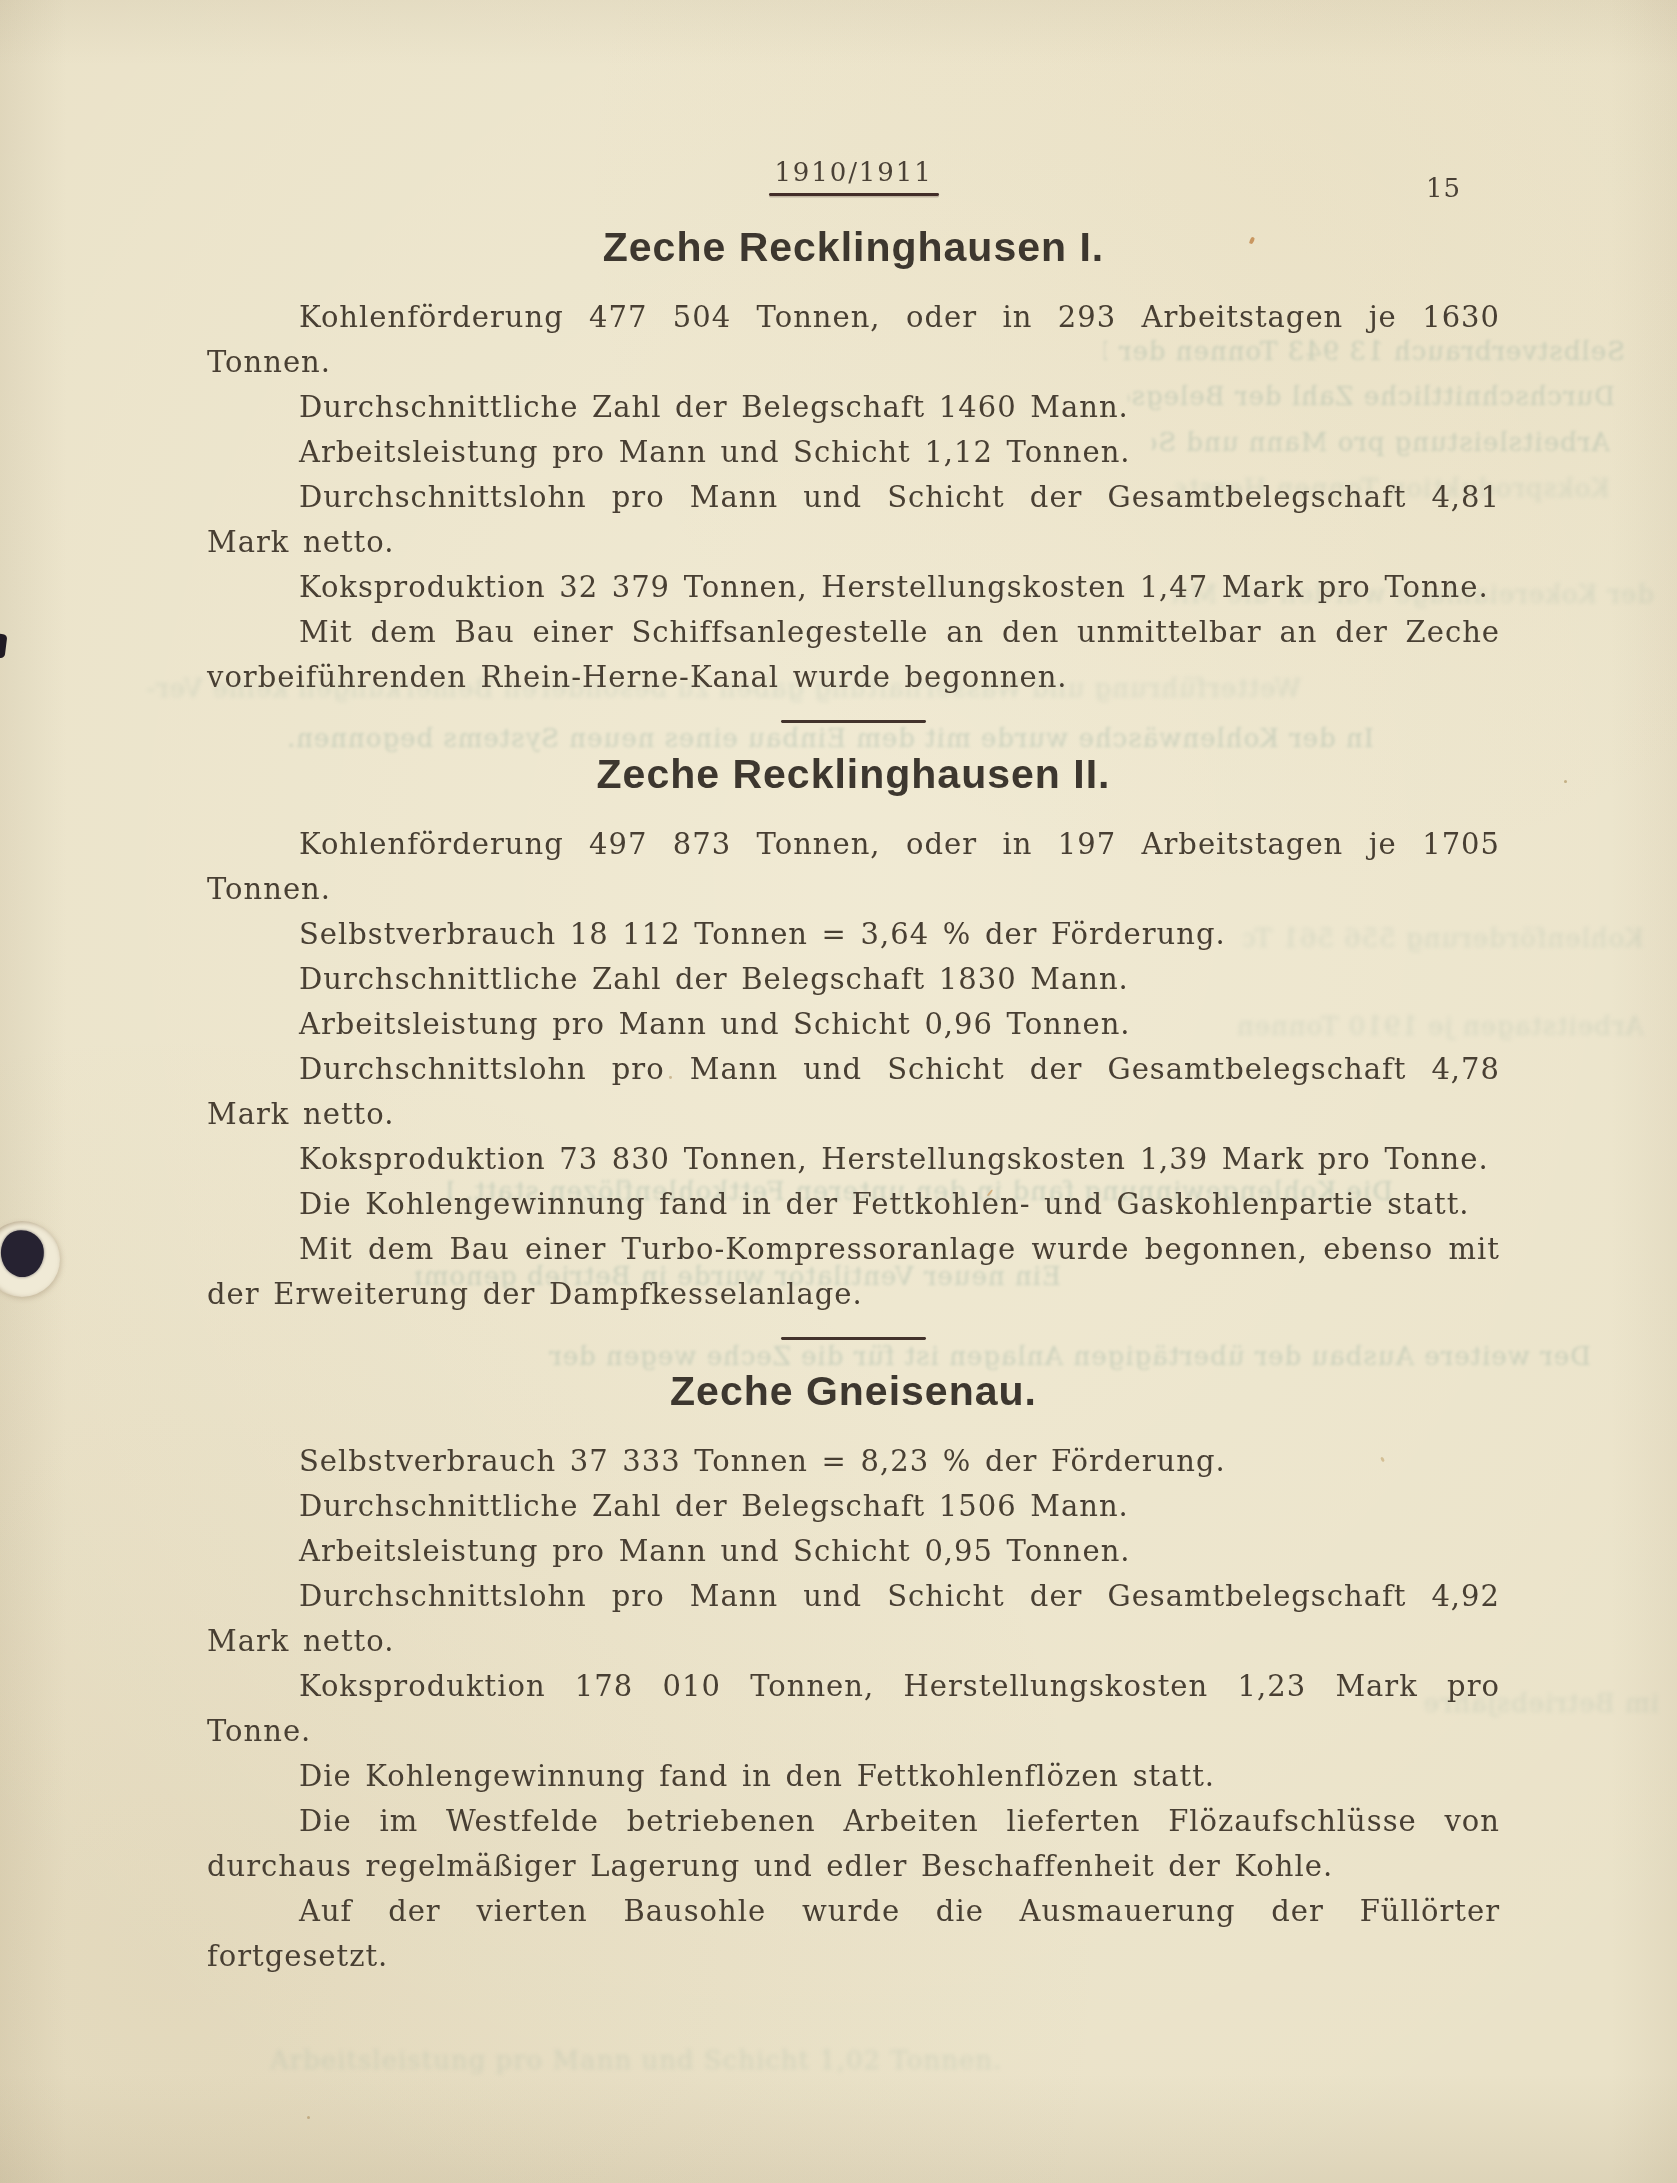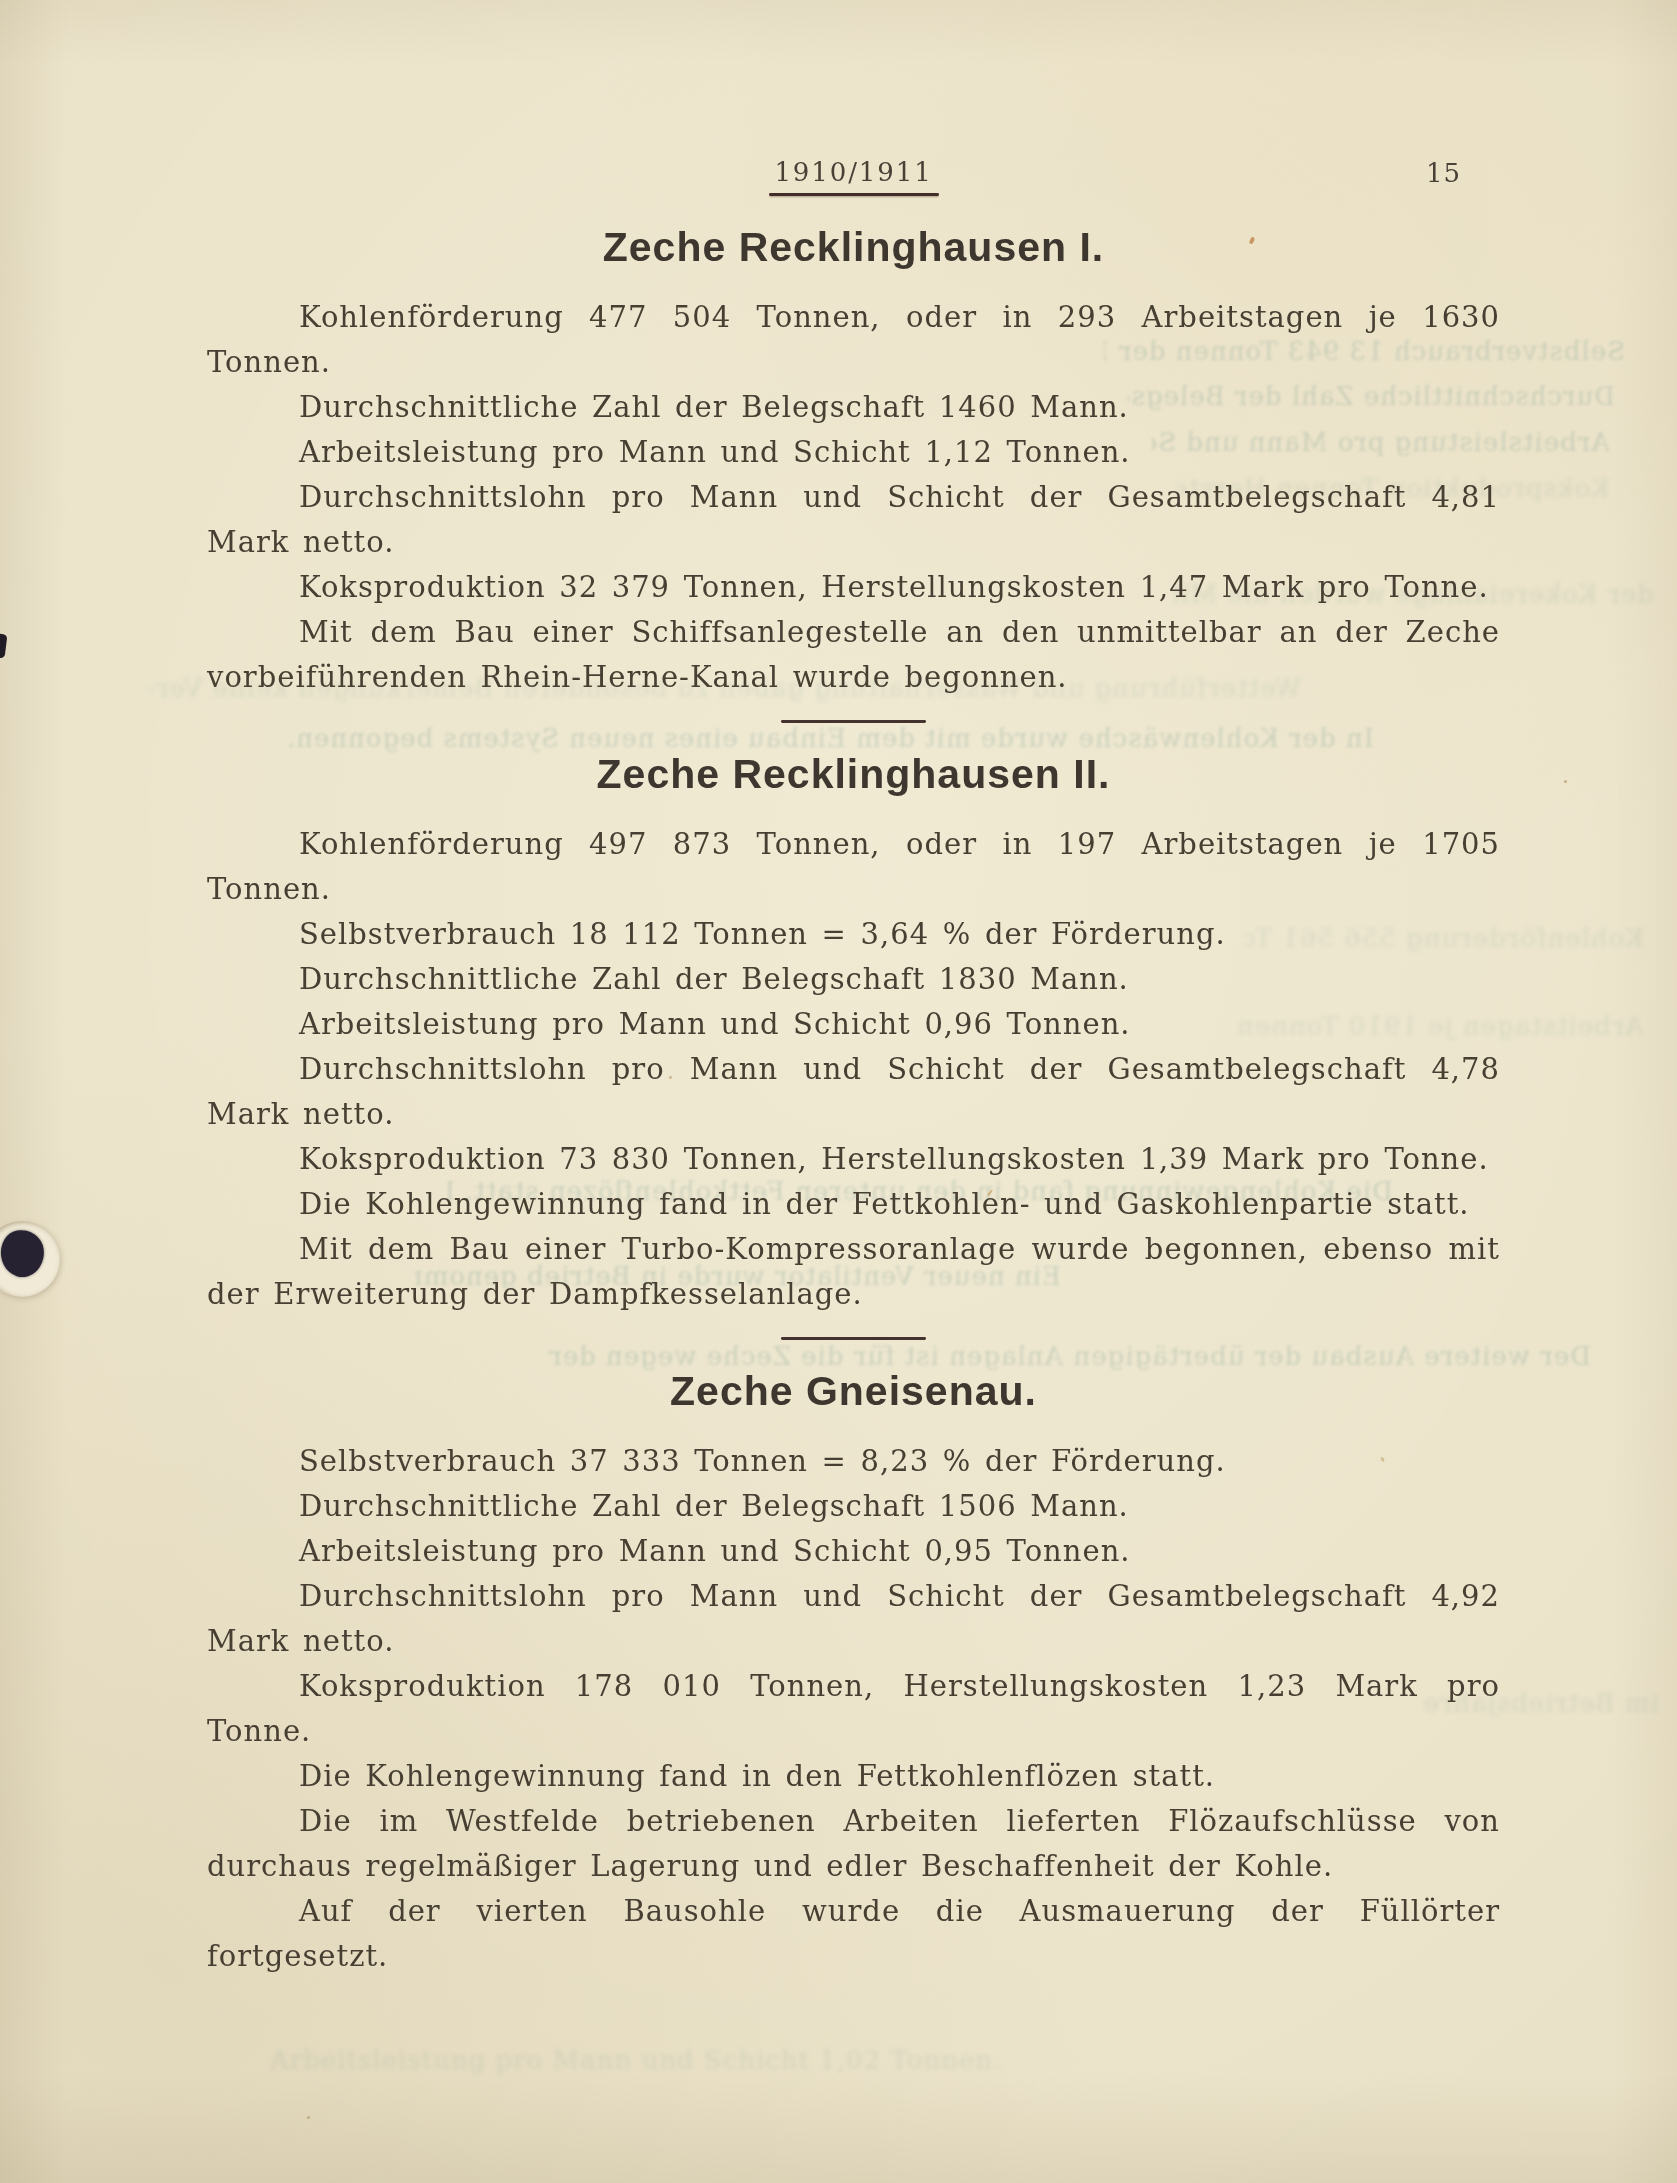--- a/index.html
+++ b/index.html
@@ -29,21 +29,21 @@
     display:block;text-align:center;
     font-size:26px;line-height:34px;
     letter-spacing:1.9px;color:#4a4136;
   }
   .edition-rule{
     width:170px;height:3.4px;margin:3.9px auto 0;
     background:#422d28;border-radius:1.4px;
     box-shadow:0 1.4px 0 rgba(66,45,40,0.25);
   }
   .page-number{
-    position:absolute;right:39px;top:3px;
+    position:absolute;right:39px;top:18px;
     font-size:26px;color:#4a4136;letter-spacing:1px;
   }
   h2.section-title{
     margin:27px 0 24px 0;
     text-align:center;
     font-family:"Liberation Sans", sans-serif;
     font-weight:700;
     font-size:41px;line-height:48px;
     letter-spacing:1px;
     color:#3d372f;

